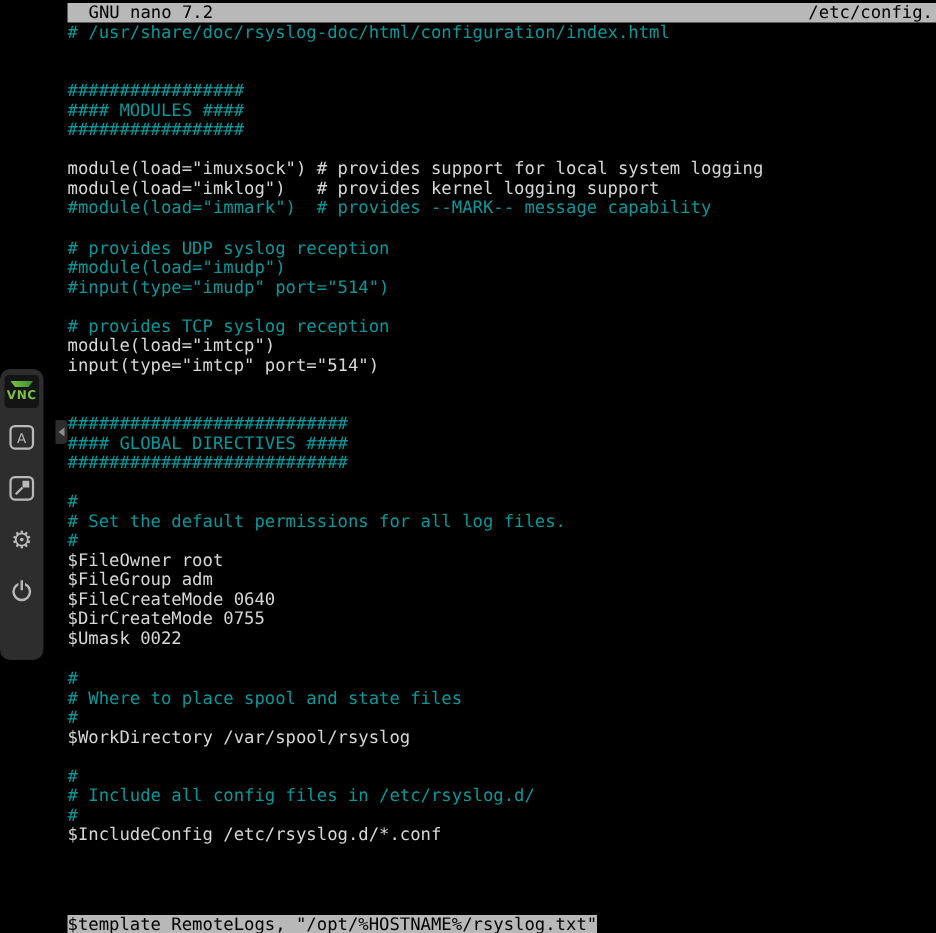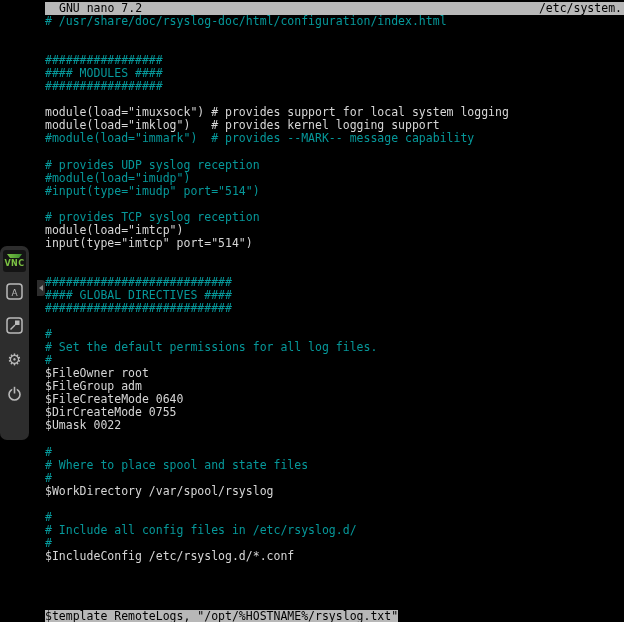--- a/index.html
+++ b/index.html
@@ -63,21 +63,21 @@
   }
 </style>
 </head>
 <body>
 
 <div class="screen">
 
   <div class="terminal">
     <div class="nano-header">
       <span>GNU nano 7.2</span>
-      <span>/etc/system.</span>
+      <span>/etc/config.</span>
     </div>
     <div class="lines"><div class="ln comment"># /usr/share/doc/rsyslog-doc/html/configuration/index.html</div><div class="ln code"> </div><div class="ln code"> </div><div class="ln comment">#################</div><div class="ln comment">#### MODULES ####</div><div class="ln comment">#################</div><div class="ln code"> </div><div class="ln code">module(load="imuxsock") # provides support for local system logging</div><div class="ln code">module(load="imklog")   # provides kernel logging support</div><div class="ln comment">#module(load="immark")  # provides --MARK-- message capability</div><div class="ln code"> </div><div class="ln comment"># provides UDP syslog reception</div><div class="ln comment">#module(load="imudp")</div><div class="ln comment">#input(type="imudp" port="514")</div><div class="ln code"> </div><div class="ln comment"># provides TCP syslog reception</div><div class="ln code">module(load="imtcp")</div><div class="ln code">input(type="imtcp" port="514")</div><div class="ln code"> </div><div class="ln code"> </div><div class="ln comment">###########################</div><div class="ln comment">#### GLOBAL DIRECTIVES ####</div><div class="ln comment">###########################</div><div class="ln code"> </div><div class="ln comment">#</div><div class="ln comment"># Set the default permissions for all log files.</div><div class="ln comment">#</div><div class="ln code">$FileOwner root</div><div class="ln code">$FileGroup adm</div><div class="ln code">$FileCreateMode 0640</div><div class="ln code">$DirCreateMode 0755</div><div class="ln code">$Umask 0022</div><div class="ln code"> </div><div class="ln comment">#</div><div class="ln comment"># Where to place spool and state files</div><div class="ln comment">#</div><div class="ln code">$WorkDirectory /var/spool/rsyslog</div><div class="ln code"> </div><div class="ln comment">#</div><div class="ln comment"># Include all config files in /etc/rsyslog.d/</div><div class="ln comment">#</div><div class="ln code">$IncludeConfig /etc/rsyslog.d/*.conf</div><div class="ln code"> </div><div class="ln code sel">$template RemoteLogs, "/opt/%HOSTNAME%/rsyslog.txt"</div><div class="ln code sel">*.* ?RemoteLogs</div><div class="ln code sel">&amp; stop</div></div>
   </div>
 
   <div class="vnc-bar">
     <div class="vnc-logo">
       <span class="bar"></span>
       <span class="txt">VNC</span>
     </div>
 

